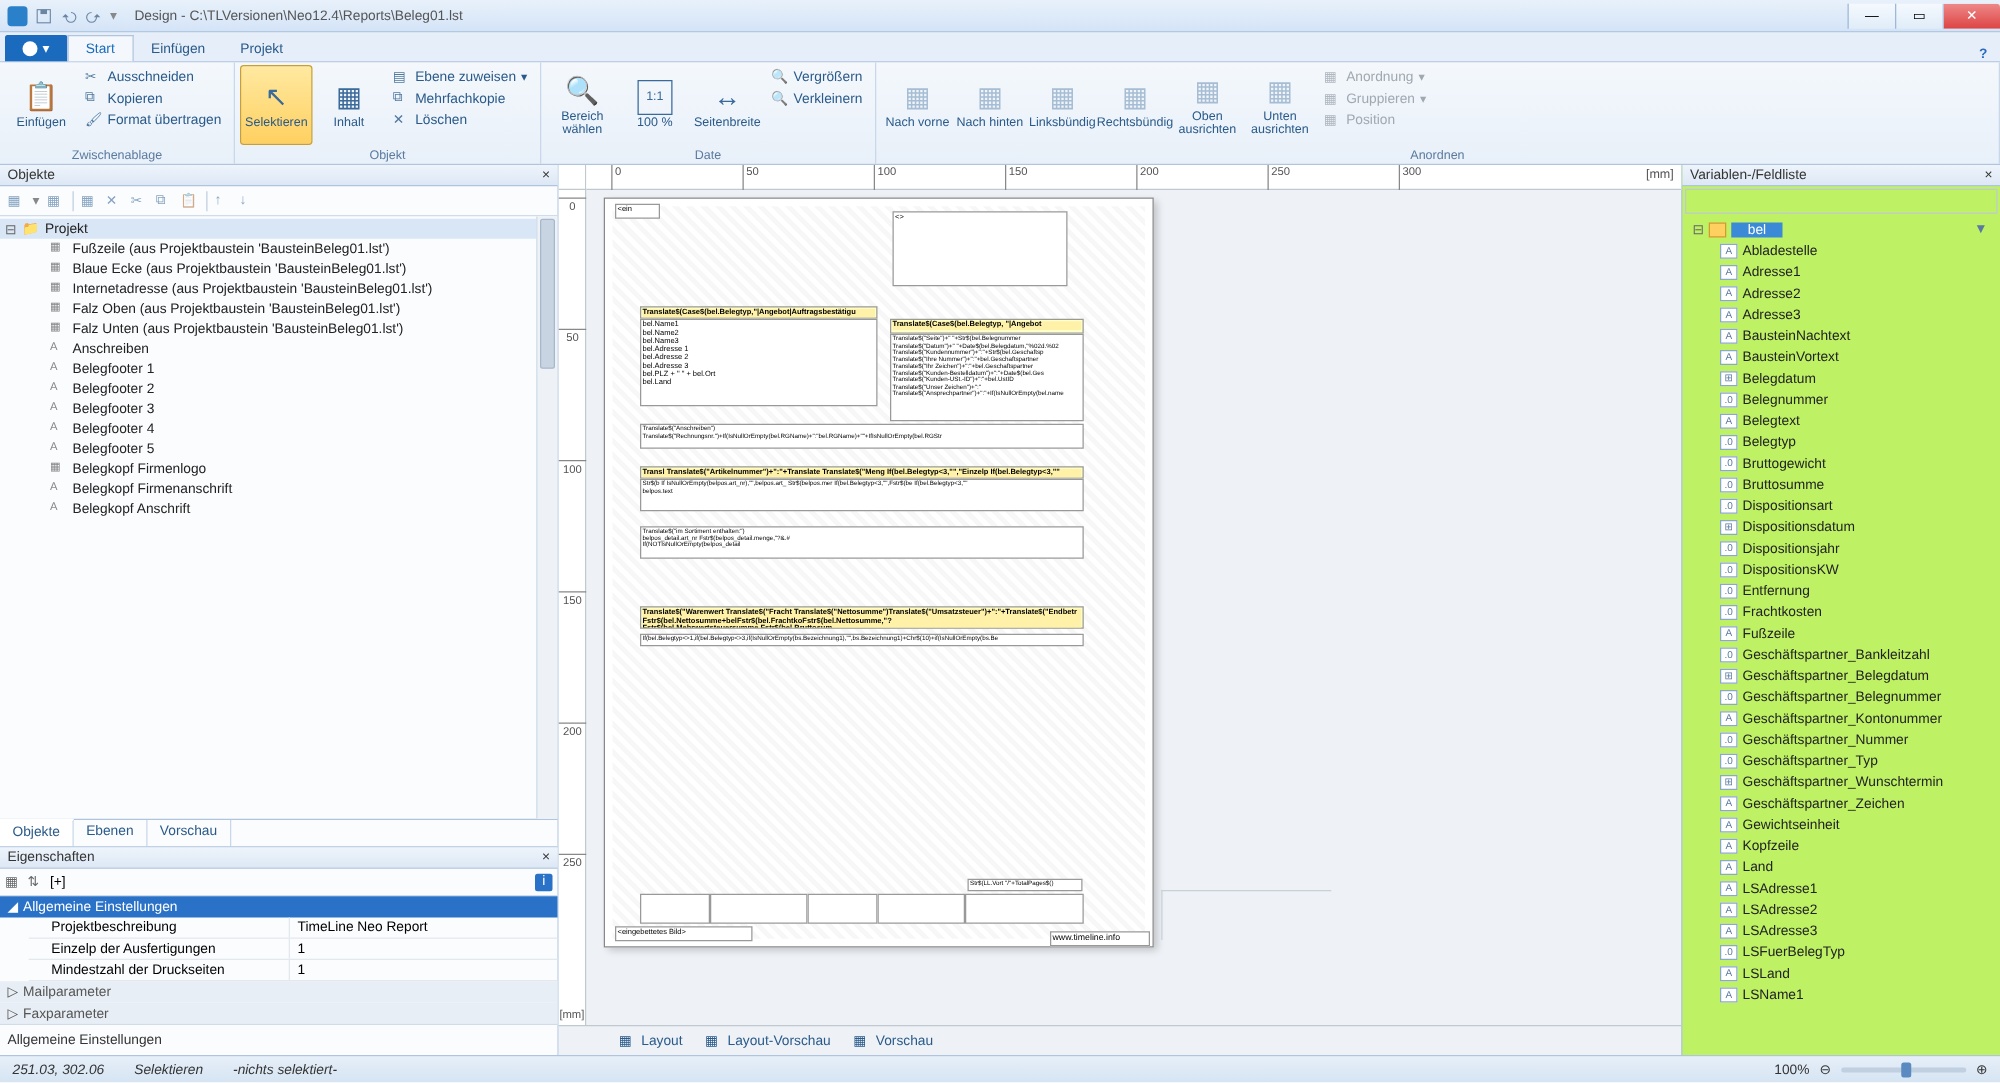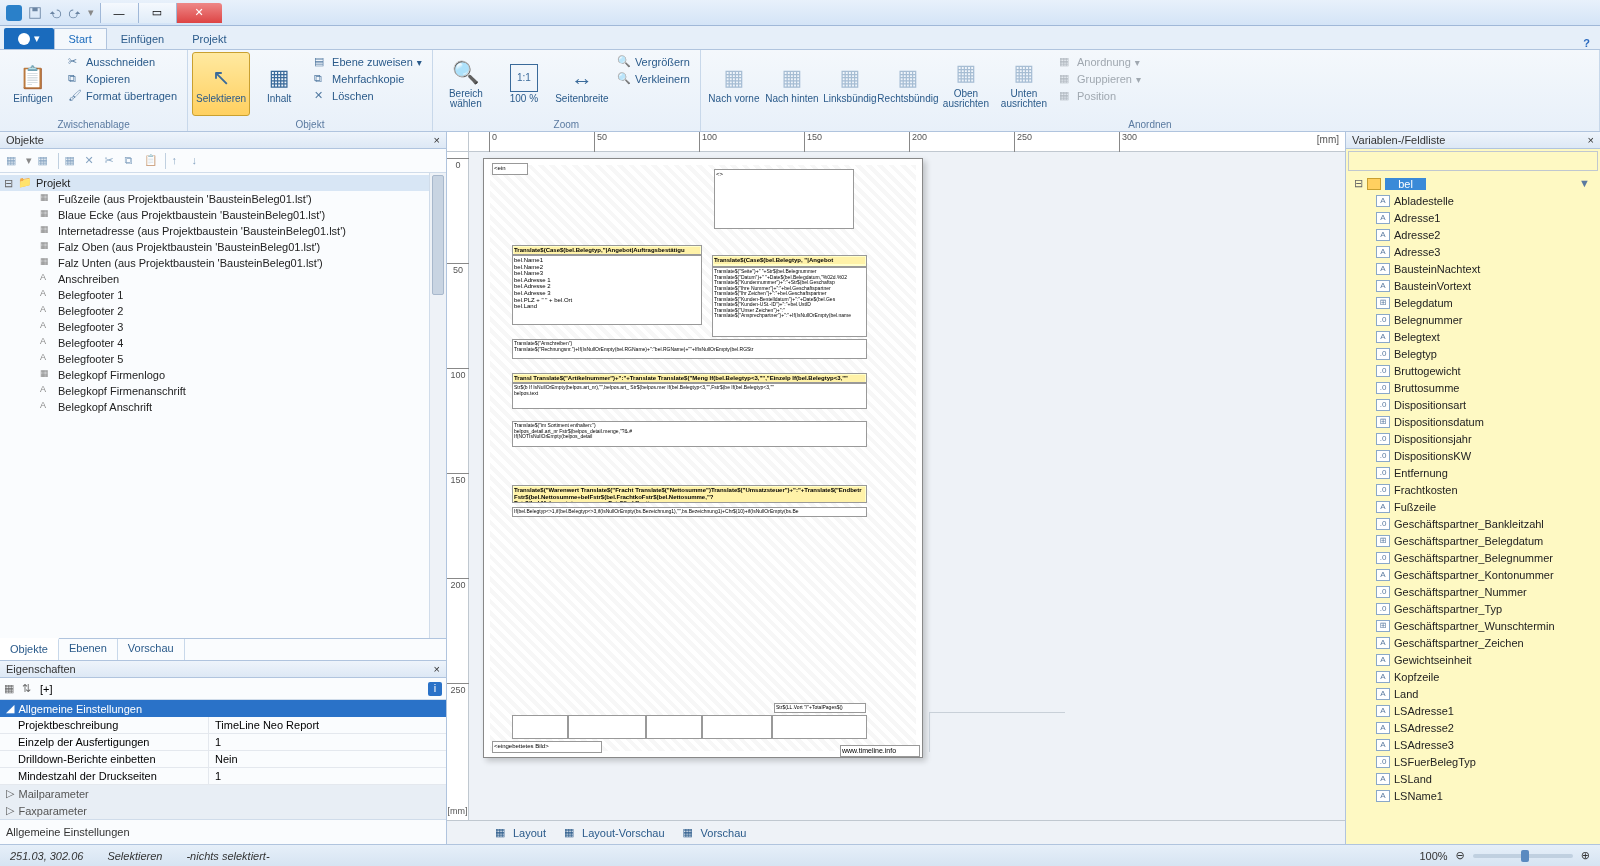--- a/index.html
+++ b/index.html
@@ -55,21 +55,21 @@
 .bottabs { height: 22px; border-top:1px solid #b0c4de; display:flex; }
 .bottabs div { padding: 3px 10px; border-right:1px solid #c8d8ea; color:#2a5a8a; }
 .bottabs div.active { background:#fff; border-top:2px solid #fff; margin-top:-1px; }
 
 
 .props { display:flex; flex-direction:column; border-top:1px solid #b0c4de; }
 .props .tb { height:22px; display:flex; align-items:center; gap:4px; padding:0 4px; border-bottom:1px solid #d0dcea; }
 .props .tb .ico{width:14px;height:14px;opacity:.6;}
 .props .grp { background:#2a72c8; color:#fff; padding:2px 6px; display:flex; align-items:center; gap:4px;}
 .props .grp2 { background:#e8eef5; color:#555; padding:2px 6px; display:flex; align-items:center; gap:4px;}
-.props .prow { display:flex; border-bottom:1px solid #e4e8ee; }
+.props .prow { display:flex; border-bottom:1px solid #e4e8ee;margin-left:23px; }
 .props .prow .k { width: 208px; padding:2px 6px 2px 18px; }
 .props .prow .v { flex:1; padding:2px 6px; border-left:1px solid #e4e8ee; display:flex; align-items:center; gap:4px;}
 .swatches { display:flex; }
 .swatches span{ width:12px; height:12px; }
 .props .foot { padding: 6px; color:#333; border-top:1px solid #d0dcea; flex:1;}
 
 
 .center { flex:1; display:flex; flex-direction:column; background:#eef2f7; min-width:0; }
 .rulerH { height:20px; background:#fff; border-bottom:1px solid #c0c8d0; position:relative; margin-left:22px; }
 .rulerH .tick { position:absolute; top:0; font-size:9px; color:#555; border-left:1px solid #888; height:20px; padding-left:2px;}
@@ -82,21 +82,21 @@
 .page { width: 440px; height: 600px; background:#fff; border:1px solid #888; box-shadow: 3px 3px 6px rgba(0,0,0,.2); position:relative; margin-left: 8px; }
 .page .bgstripes{ position:absolute; inset:6px; background: repeating-linear-gradient(45deg, #f7f7f7 0 4px, #fff 4px 8px); }
 .pbox { position:absolute; border:1px solid #999; background:#fff; font-size:6px; line-height:1.1; overflow:hidden; padding:1px; }
 .pbox.ye { background:#ffffcc; }
 .pbox .hl { background:#fff2a8; font-weight:bold; font-size:6px; }
 .cviewtabs { height:24px; display:flex; align-items:center; gap:18px; padding-left:48px; background:#eef2f7; border-top:1px solid #c0c8d0;}
 .cviewtabs div { display:flex; align-items:center; gap:4px; color:#2a5a8a; }
 .cviewtabs .ico{width:14px;height:14px;}
 
 
-.right { width: 255px; border-left:1px solid #b0c4de; display:flex; flex-direction:column; background:#fef9c3;}
+.right { width: 255px; border-left:1px solid #b0c4de; display:flex; flex-direction:column; background:#bef264;}
 .right .filter { height:20px; border:1px solid #c0c8d0; margin:2px; }
 .right .tree2 { flex:1; overflow:auto; padding:2px 0; position:relative;}
 .right .row { display:flex; align-items:center; gap:4px; padding:0 4px 0 30px; color:#222; white-space:nowrap; height:17px;}
 .right .row.root { padding-left:8px; }
 .right .row .fi { width:14px; height:12px; border:1px solid #8aa8c8; display:flex;align-items:center;justify-content:center; font-size:8px; color:#5a7aa0; background:#fff;}
 .right .funnel{ position:absolute; right:10px; top:4px; color:#5a7aa0;}
 .right .sel { background:#3a8ad8; color:#fff; padding:0 13px;}
 
 
 .status { height: 22px; background: linear-gradient(#e6eff9,#d6e4f2); border-top:1px solid #b0c4de; display:flex; align-items:center; padding:0 10px; color:#333; gap:24px;}
@@ -118,20 +118,21 @@
         <rect x="5" y="2" width="6" height="4" fill="currentColor"></rect>
       </svg>
     <svg class="ico" viewBox="0 0 16 16">
         <path d="M10 4a5 5 0 1 1-5 5H2l3-3 3 3H6a4 4 0 1 0 4-4z" fill="currentColor"></path>
       </svg>
     <svg class="ico" viewBox="0 0 16 16">
         <path d="M6 4a5 5 0 1 0 5 5h3l-3-3-3 3h2a4 4 0 1 1-4-4z" fill="currentColor"></path>
       </svg>
     <span style="color:#888">▾</span>
   </div>
+  <div class="title">Design - C:\TLVersionen\Neo12.4\Reports\Beleg01.lst</div>
   <div class="winbtns">
     <div>—</div>
     <div>▭</div>
     <div class="close">✕</div>
   </div>
 </div>
 
 <div class="tabs">
   <div class="filetab"><span style="width:12px;height:12px;background:#fff;border-radius:6px;"></span>▾</div>
   <div class="tab active">Start</div>
@@ -208,21 +209,21 @@
         <div class="rrow">
             <span class="ico">🔍</span>
             <span>Vergrößern</span>
           </div>
         <div class="rrow">
             <span class="ico">🔍</span>
             <span>Verkleinern</span>
           </div>
       </div>
     </div>
-    <div class="label">Zoom</div>
+    <div class="label">Date</div>
   </div>
   <div class="rgroup" style="flex:1">
     <div class="body">
       <div class="rbtn-big">
           <div class="ico" style="opacity:.4">▦</div>
           <div class="txt dis">Nach
 vorne</div>
         </div>
       <div class="rbtn-big">
           <div class="ico" style="opacity:.4">▦</div>
@@ -383,24 +384,20 @@
           <span>Allgemeine Einstellungen</span>
         </div>
       <div id="proprows">
           <div class="prow">
             <div class="k">Projektbeschreibung</div>
             <div class="v">TimeLine Neo Report</div>
           </div>
           <div class="prow">
             <div class="k">Einzelp der Ausfertigungen</div>
             <div class="v">1</div>
-          </div>
-          <div class="prow">
-            <div class="k">Drilldown-Berichte einbetten</div>
-            <div class="v">Nein</div>
           </div>
           <div class="prow">
             <div class="k">Mindestzahl der Druckseiten</div>
             <div class="v">1</div>
           </div>
         </div>
       <div class="grp2">
           <span>▷</span>
           <span>Mailparameter</span>
         </div>

